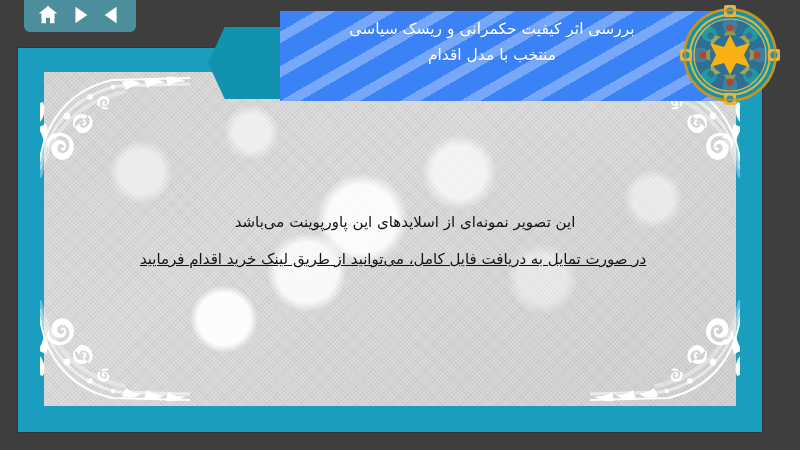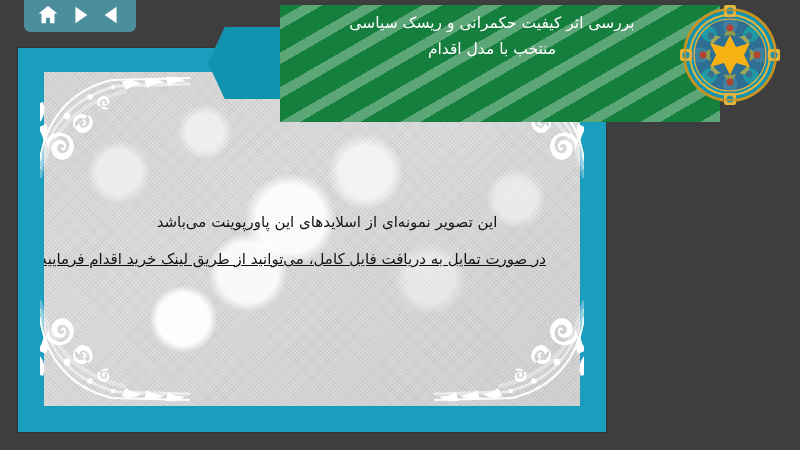--- a/index.html
+++ b/index.html
@@ -34,21 +34,21 @@
     width:26px; height:24px;
     display:flex; align-items:center; justify-content:center;
     cursor:pointer;
   }
   .navbtn svg{ display:block; }
 
   
   .slide{
     position:absolute;
     left:18px; top:48px;
-    width:588px; height:384px;
+    width:744px; height:384px;
     background:#1a9ec0;
     box-shadow:0 0 0 1px rgba(0,0,0,0.15);
     z-index:10;
   }
 
   .slide-inner{
     position:absolute;
     left:26px; top:24px;
     right:26px; bottom:26px;
     background:
@@ -77,23 +77,23 @@
   }
   .orn svg{ display:block; width:100%; height:100%; }
   .orn-tl{ left:22px;  top:20px; }
   .orn-tr{ right:22px; top:20px;    transform:scaleX(-1); }
   .orn-bl{ left:22px;  bottom:22px; transform:scaleY(-1); }
   .orn-br{ right:22px; bottom:22px; transform:scale(-1,-1); }
 
   
   .banner{
     position:absolute;
-    left:280px; top:5px;
-    width:440px; height:117px;
-    background:#15803d;
+    left:280px; top:11px;
+    width:440px; height:90px;
+    background:#3b82f6;
     overflow:hidden;
     z-index:25;
   }
   .banner::before{
     content:"";
     position:absolute; inset:0;
     background:
       repeating-linear-gradient(-30deg,
         rgba(255,255,255,0.30) 0 10px,
         rgba(255,255,255,0) 10px 30px);

